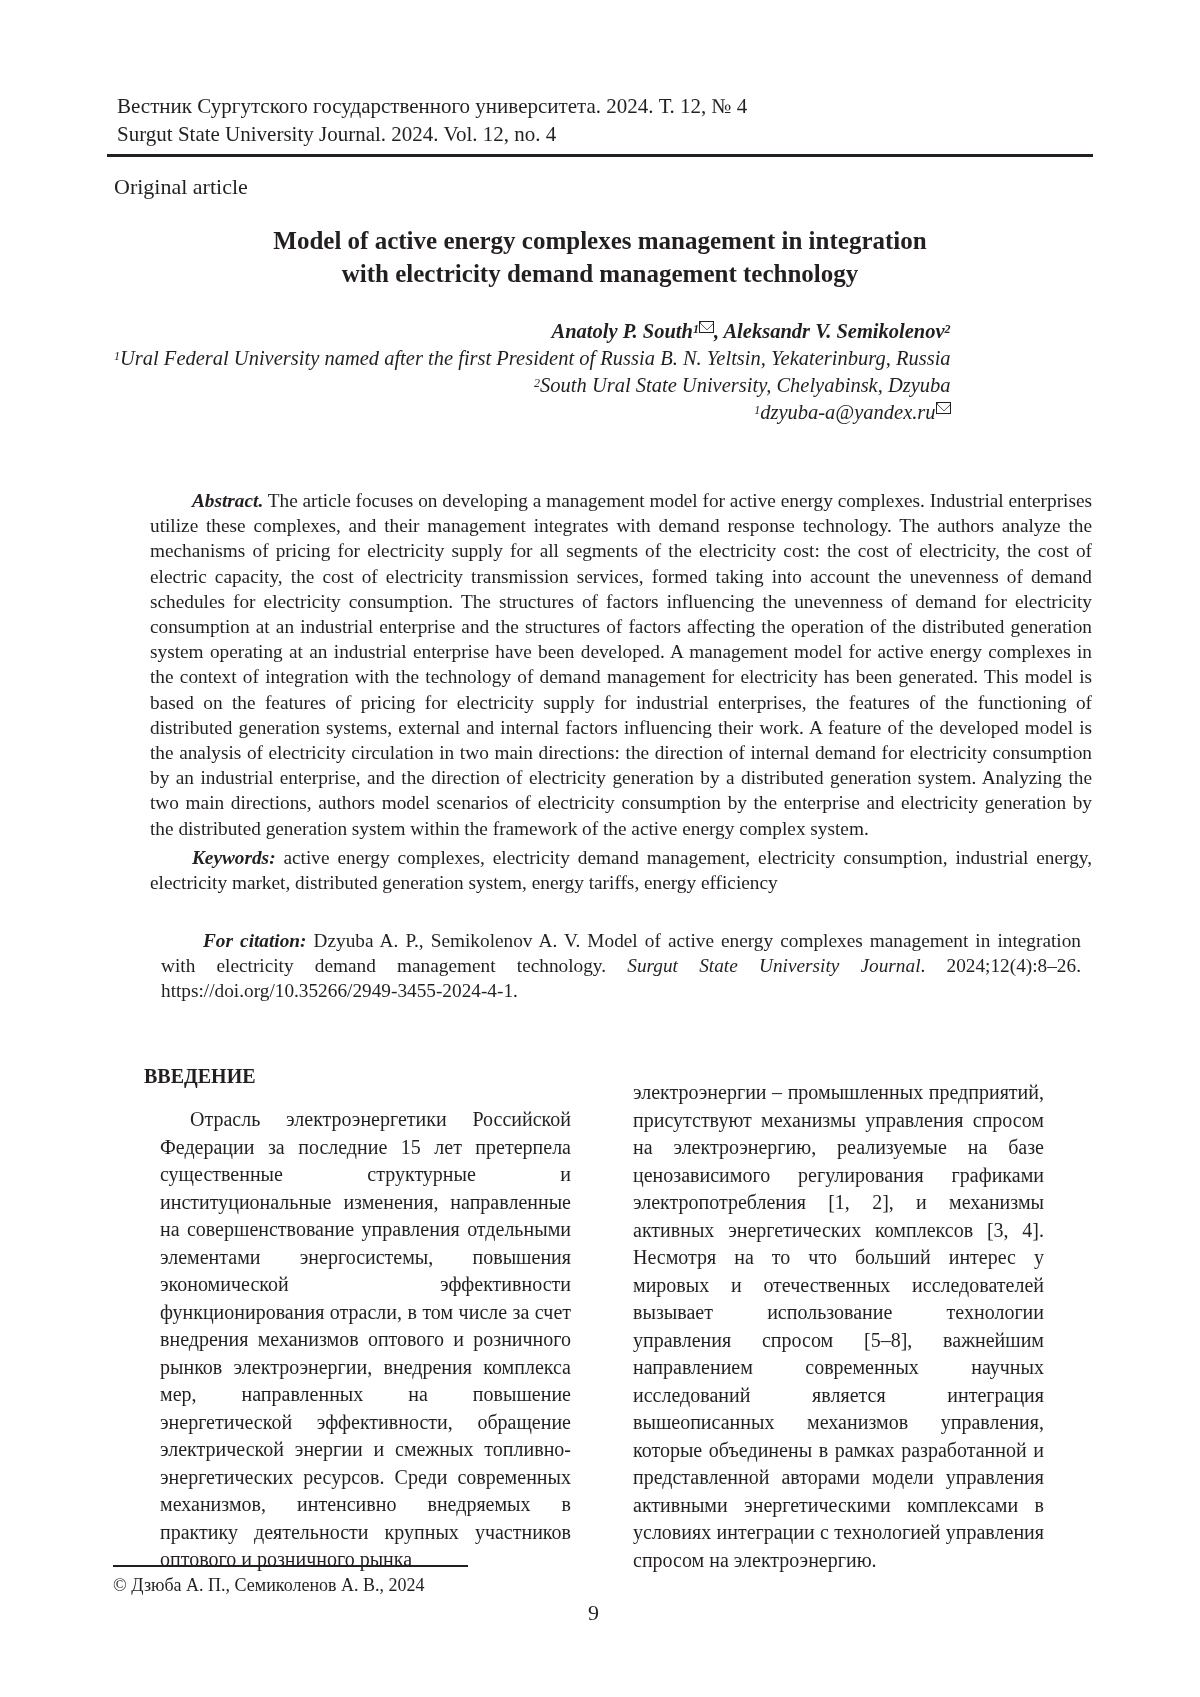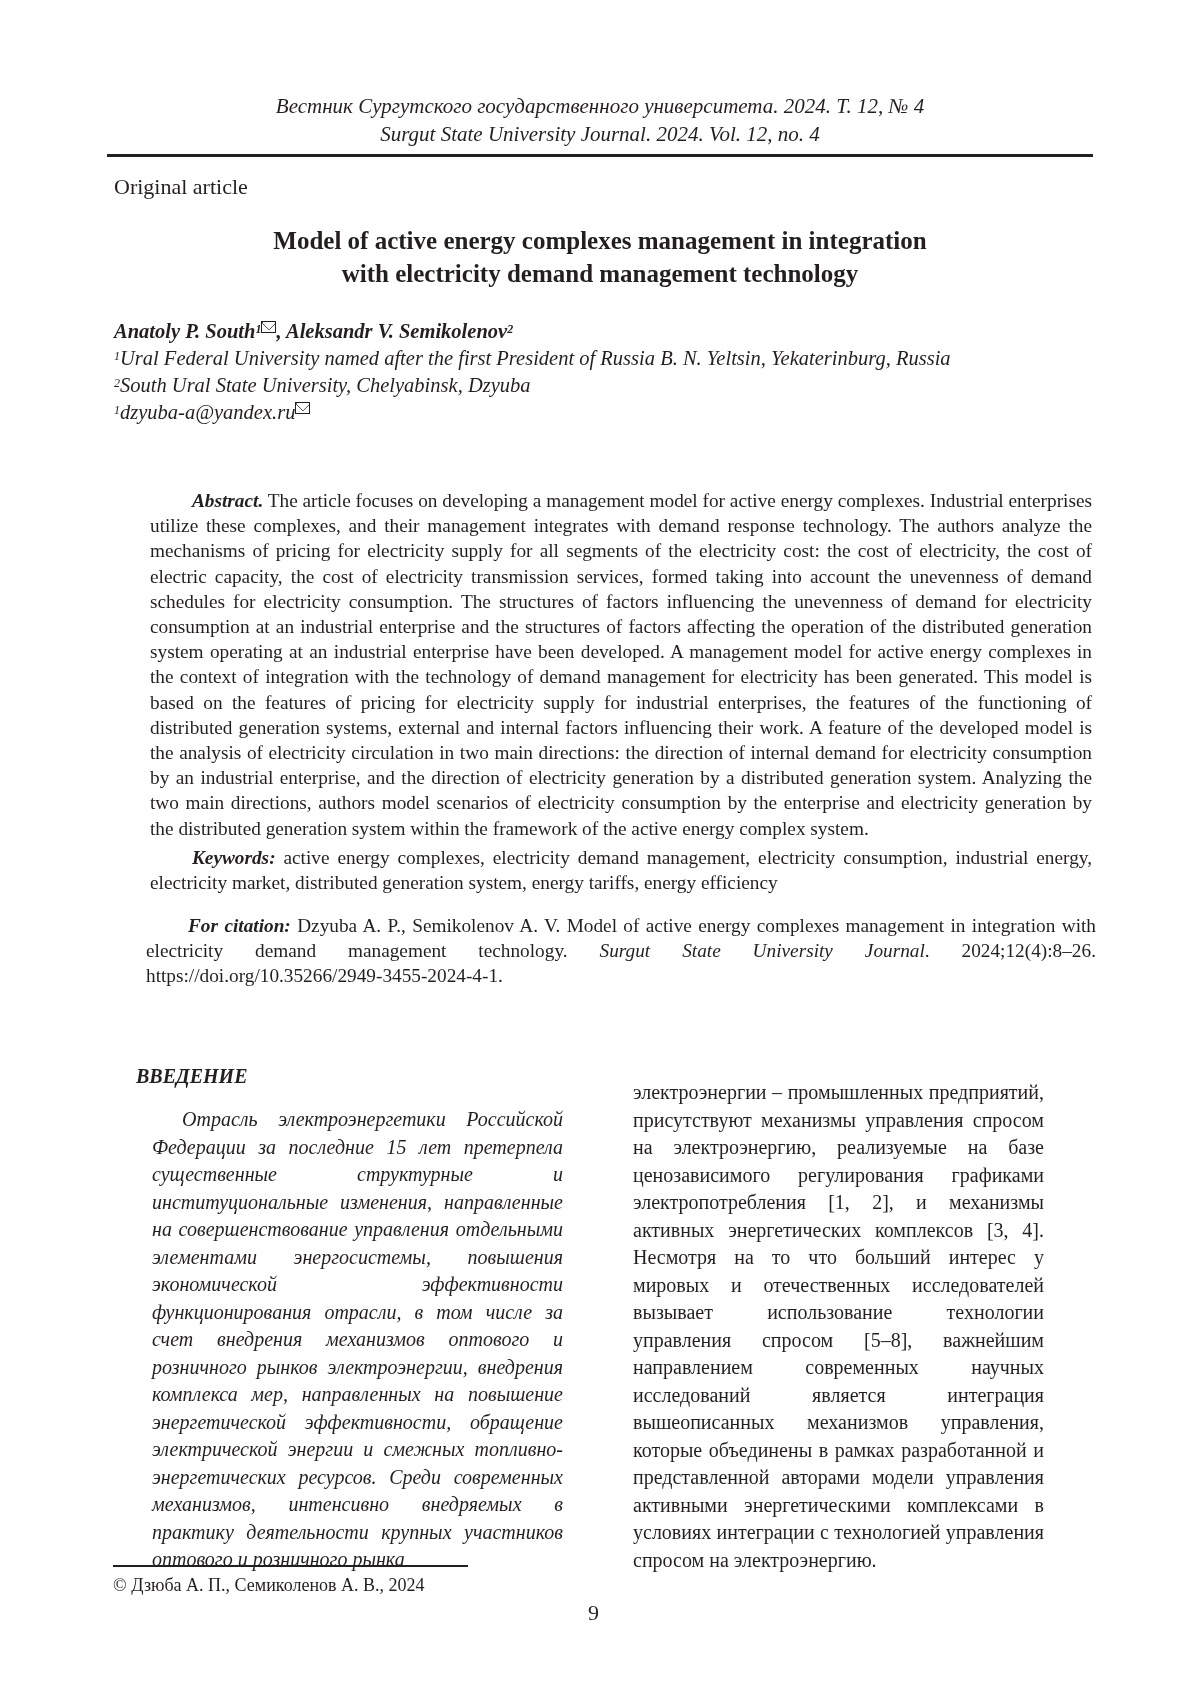--- a/index.html
+++ b/index.html
@@ -1,23 +1,23 @@
 <!DOCTYPE html>
 <html><head>
 <meta charset="utf-8">
 <style>
   html, body { margin: 0; padding: 0; background: #ffffff; }
   body {
     width: 1200px; height: 1697px; position: relative; overflow: hidden;
     font-family: "Liberation Serif", "DejaVu Serif", serif; color: #231f20;
   }
-  .abs { position: absolute; }
+  .abs { position: absolute; text-align: right; }
   .header {
-    left: 107px; width: 986px; top: 92px; text-align: center;
-    font-style: italic; font-size: 21px; line-height: 28px; color: #231f20;
+    left: 117px; width: 986px; top: 92px; text-align: left;
+    font-size: 21px; line-height: 28px; color: #231f20;
   }
   .header-rule {
     left: 107px; width: 986px; top: 154px; height: 0;
     border-top: 3px solid #231f20;
   }
   .article-type { left: 114px; top: 173px; font-size: 22px; line-height: 28px; }
   .title {
     left: 120px; width: 960px; top: 224px; text-align: center;
     font-weight: bold; font-size: 25px; line-height: 33px;
   }
@@ -26,26 +26,26 @@
   .authors sup { font-size: 12px; vertical-align: top; position: relative; top: -2px; }
   .mail { font-style: normal; font-size: 15px; border: 1.5px solid #231f20; display: inline-block; width: 13px; height: 10px; line-height: 8px; text-align: center; vertical-align: top; margin-top: 3px; position: relative; overflow: hidden; }
   .mail::before { content: ""; position: absolute; left: 0; top: -6px; width: 12px; height: 12px; border: 1.5px solid #231f20; transform: rotate(45deg) scale(0.75); transform-origin: center; }
   .abstract {
     left: 146px; width: 950px; top: 484px; font-size: 19.3px; line-height: 25.2px;
     text-align: justify;
   }
   .abstract p { margin: 4px; text-indent: 42px; }
   .abstract .lbl { font-weight: bold; font-style: italic; }
   .citation { left: 146px; width: 950px; top: 913px; font-size: 19.3px; line-height: 25.2px; text-align: justify; }
-  .citation p { margin: 0; text-indent: 42px; }
+  .citation p { margin: 15px; text-indent: 42px; }
   .col {
     top: 1063px; width: 443px; font-size: 20px; line-height: 27.5px; text-align: justify;
     font-family: "Liberation Serif", "DejaVu Serif", serif;
   }
-  .col-left { left: 136px; font-style: italic; }
+  .col-left { left: 144px; }
   .col-right { left: 617px; }
   .col p { margin: 16px; }
   .col .indent { text-indent: 30px; }
   .section-head { font-weight: bold; font-size: 20px; line-height: 27px; margin: 0 0 1px 0; }
   .foot-rule { left: 113px; width: 355px; top: 1565px; border-top: 2.5px solid #231f20; height: 0; }
   .copyright { left: 113px; top: 1574px; font-size: 18px; line-height: 22px; }
   .page-num { left: 588px; top: 1600px; font-size: 22px; line-height: 26px; }
 </style>
 </head>
 <body>

